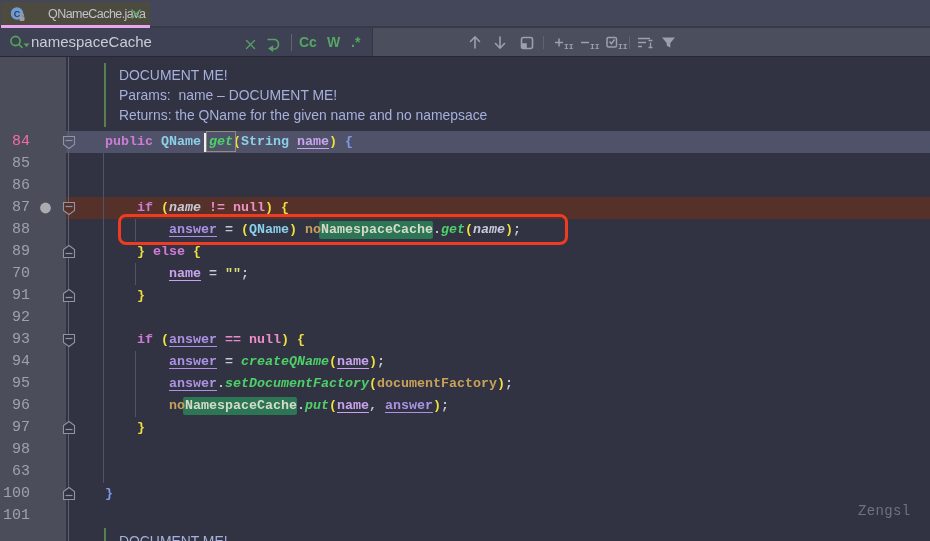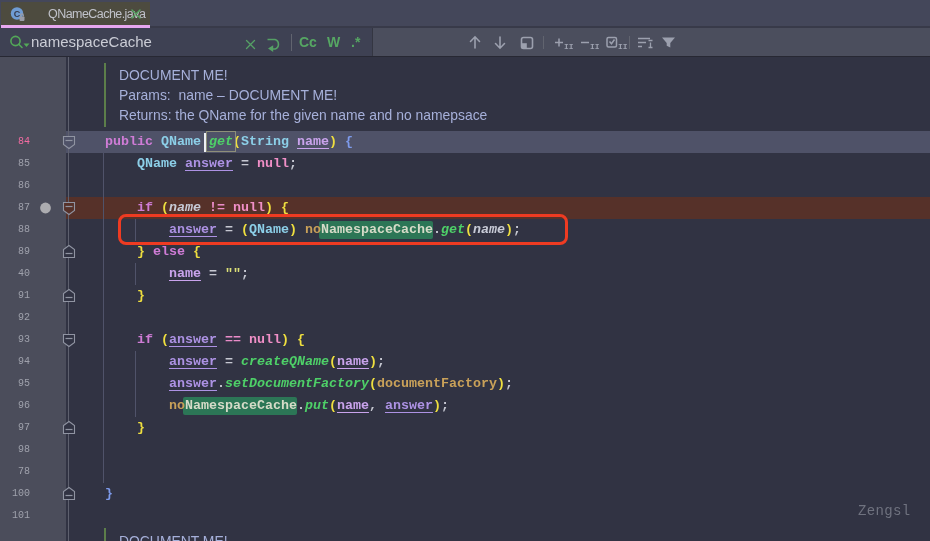--- a/index.html
+++ b/index.html
@@ -15,21 +15,21 @@
 #srow { position:absolute; left:0; top:28px; width:930px; height:29px; background:#4b4e5d; }
 #sfield { position:absolute; left:0; top:0; width:373px; height:28px; background:#3e4153; border-right:1px solid #343642; }
 #stext { position:absolute; left:31px; top:0; height:28px; line-height:28px; font-family:"Liberation Sans",sans-serif; font-size:15px; color:#cbcdd6; }
 #srow .sep { position:absolute; top:6px; width:1px; height:17px; background:#61646f; }
 .tgl { position:absolute; top:0; height:28px; line-height:28px; font-family:"Liberation Sans",sans-serif; font-size:14px; font-weight:bold; color:#56a663; }
 #cnt { position:absolute; left:374px; top:0; width:100px; height:28px; line-height:28px; text-align:center; font-family:"Liberation Sans",sans-serif; font-size:13px; font-weight:bold; color:#c9cbd2; }
 #srow .bline { position:absolute; left:0; top:28px; width:930px; height:1px; background:#272833; }
 
 #editor { position:absolute; left:0; top:57px; width:930px; height:484px; background:#313343; }
 #gutter { position:absolute; left:0; top:0; width:66px; height:484px; background:#4b4d5b; }
-.ln, .lncur { position:absolute; left:0; width:30px; height:22px; line-height:22px; text-align:right; font-size:10px; color:#9fa1ac; }
+.ln, .lncur { position:absolute; left:0; width:30px; height:22px; line-height:22px; text-align:right; font-size:15px; color:#9fa1ac; }
 .lncur { color:#f36ca2; }
 .band { position:absolute; left:66px; width:864px; height:22px; }
 #gsep { position:absolute; left:68px; top:0; width:1px; height:484px; background:#5e606e; }
 
 .cl { position:absolute; left:73px; height:22px; line-height:22px; font-size:13.3333px; font-weight:bold; white-space:pre; }
 .cl span { white-space:pre; }
 .k { color:#cf7cd6; }
 .lit { color:#f08fc7; }
 .opk { color:#ea8cc9; }
 .ty { color:#8ccfe8;text-align:right; }
@@ -134,48 +134,47 @@
 
   <div class="guide" style="left:103px; top:96px; height:330px;"></div>
   <div class="guide" style="left:135px; top:162px; height:22px;"></div>
   <div class="guide" style="left:135px; top:206px; height:22px;"></div>
   <div class="guide" style="left:135px; top:294px; height:66px;"></div>
 
   <div class="hl" style="left:319px; top:164px; width:114px;"></div>
   <div class="hl" style="left:183px; top:340px; width:114px;"></div>
   <div id="wrap-code"></div>
   <div class="cl" style="top:74px"><span class="w">&nbsp;&nbsp;&nbsp;&nbsp;</span><span class="k">public</span><span class="w">&nbsp;</span><span class="ty">QName</span><span class="w">&nbsp;</span><span class="fn getbox">get</span><span class="p">(</span><span class="ty">String</span><span class="w">&nbsp;</span><span class="vn">name</span><span class="p">)</span><span class="w">&nbsp;</span><span class="bl">{</span></div>
-<div class="cl" style="top:96px"><span class="w">&nbsp;&nbsp;&nbsp;&nbsp;&nbsp;&nbsp;&nbsp;&nbsp;</span><span class="ty">QName</span><span class="w">&nbsp;</span><span class="va">answer</span><span class="w"> = </span><span class="lit">null</span><span class="w">;</span></div>
 <div class="cl" style="top:140px"><span class="w">&nbsp;&nbsp;&nbsp;&nbsp;&nbsp;&nbsp;&nbsp;&nbsp;</span><span class="k">if</span><span class="w">&nbsp;</span><span class="p">(</span><span class="par">name</span><span class="w">&nbsp;</span><span class="opk">!=</span><span class="w">&nbsp;</span><span class="lit">null</span><span class="p">)</span><span class="w">&nbsp;</span><span class="yb">{</span></div>
 <div class="cl" style="top:162px"><span class="w">&nbsp;&nbsp;&nbsp;&nbsp;&nbsp;&nbsp;&nbsp;&nbsp;&nbsp;&nbsp;&nbsp;&nbsp;</span><span class="va">answer</span><span class="w"> = </span><span class="p">(</span><span class="ty">QName</span><span class="p">)</span><span class="w">&nbsp;</span><span class="fld">no</span><span class="hltxt">NamespaceCache</span><span class="w">.</span><span class="fn">get</span><span class="p">(</span><span class="par">name</span><span class="p">)</span><span class="w">;</span></div>
 <div class="cl" style="top:184px"><span class="w">&nbsp;&nbsp;&nbsp;&nbsp;&nbsp;&nbsp;&nbsp;&nbsp;</span><span class="yb">}</span><span class="w">&nbsp;</span><span class="k">else</span><span class="w">&nbsp;</span><span class="yb">{</span></div>
 <div class="cl" style="top:206px"><span class="w">&nbsp;&nbsp;&nbsp;&nbsp;&nbsp;&nbsp;&nbsp;&nbsp;&nbsp;&nbsp;&nbsp;&nbsp;</span><span class="vn">name</span><span class="w"> = </span><span class="str">""</span><span class="w">;</span></div>
 <div class="cl" style="top:228px"><span class="w">&nbsp;&nbsp;&nbsp;&nbsp;&nbsp;&nbsp;&nbsp;&nbsp;</span><span class="yb">}</span></div>
 <div class="cl" style="top:272px"><span class="w">&nbsp;&nbsp;&nbsp;&nbsp;&nbsp;&nbsp;&nbsp;&nbsp;</span><span class="k">if</span><span class="w">&nbsp;</span><span class="p">(</span><span class="va">answer</span><span class="w">&nbsp;</span><span class="opk">==</span><span class="w">&nbsp;</span><span class="lit">null</span><span class="p">)</span><span class="w">&nbsp;</span><span class="yb">{</span></div>
 <div class="cl" style="top:316px"><span class="w">&nbsp;&nbsp;&nbsp;&nbsp;&nbsp;&nbsp;&nbsp;&nbsp;&nbsp;&nbsp;&nbsp;&nbsp;</span><span class="va">answer</span><span class="w">.</span><span class="fn">setDocumentFactory</span><span class="p">(</span><span class="fld">documentFactory</span><span class="p">)</span><span class="w">;</span></div>
 <div class="cl" style="top:294px"><span class="w">&nbsp;&nbsp;&nbsp;&nbsp;&nbsp;&nbsp;&nbsp;&nbsp;&nbsp;&nbsp;&nbsp;&nbsp;</span><span class="va">answer</span><span class="w"> = </span><span class="fn">createQName</span><span class="p">(</span><span class="vn">name</span><span class="p">)</span><span class="w">;</span></div>
 <div class="cl" style="top:338px"><span class="w">&nbsp;&nbsp;&nbsp;&nbsp;&nbsp;&nbsp;&nbsp;&nbsp;&nbsp;&nbsp;&nbsp;&nbsp;</span><span class="fld">no</span><span class="hltxt">NamespaceCache</span><span class="w">.</span><span class="fn">put</span><span class="p">(</span><span class="vn">name</span><span class="w">, </span><span class="va">answer</span><span class="p">)</span><span class="w">;</span></div>
 <div class="cl" style="top:360px"><span class="w">&nbsp;&nbsp;&nbsp;&nbsp;&nbsp;&nbsp;&nbsp;&nbsp;</span><span class="yb">}</span></div>
 <div class="cl" style="top:426px"><span class="w">&nbsp;&nbsp;&nbsp;&nbsp;</span><span class="bl">}</span></div>
   <div class="lncur" style="top:74px">84</div>
 <div class="ln" style="top:96px">85</div>
 <div class="ln" style="top:118px">86</div>
 <div class="ln" style="top:140px">87</div>
 <div class="ln" style="top:162px">88</div>
 <div class="ln" style="top:184px">89</div>
-<div class="ln" style="top:206px">40</div>
+<div class="ln" style="top:206px">70</div>
 <div class="ln" style="top:228px">91</div>
 <div class="ln" style="top:250px">92</div>
 <div class="ln" style="top:272px">93</div>
 <div class="ln" style="top:294px">94</div>
 <div class="ln" style="top:316px">95</div>
 <div class="ln" style="top:338px">96</div>
 <div class="ln" style="top:360px">97</div>
 <div class="ln" style="top:382px">98</div>
-<div class="ln" style="top:404px">78</div>
+<div class="ln" style="top:404px">63</div>
 <div class="ln" style="top:426px">100</div>
 <div class="ln" style="top:448px">101</div>
 
   <svg class="abs" style="left:39px;top:144px" width="14" height="14" viewBox="0 0 14 14">
     <circle cx="6.5" cy="7" r="5.4" fill="#acacb0"></circle>
   </svg>
 
   <svg class="abs" style="left:0;top:0" width="90" height="484" viewBox="0 0 90 484">
   <polygon points="63.5,79.5 74.5,79.5 74.5,87.5 69,91.5 63.5,87.5" fill="#4f5268" stroke="#9094a2" stroke-width="1.1"></polygon>
       <line x1="65.5" y1="83.5" x2="72.5" y2="83.5" stroke="#9094a2" stroke-width="1.2"></line>

